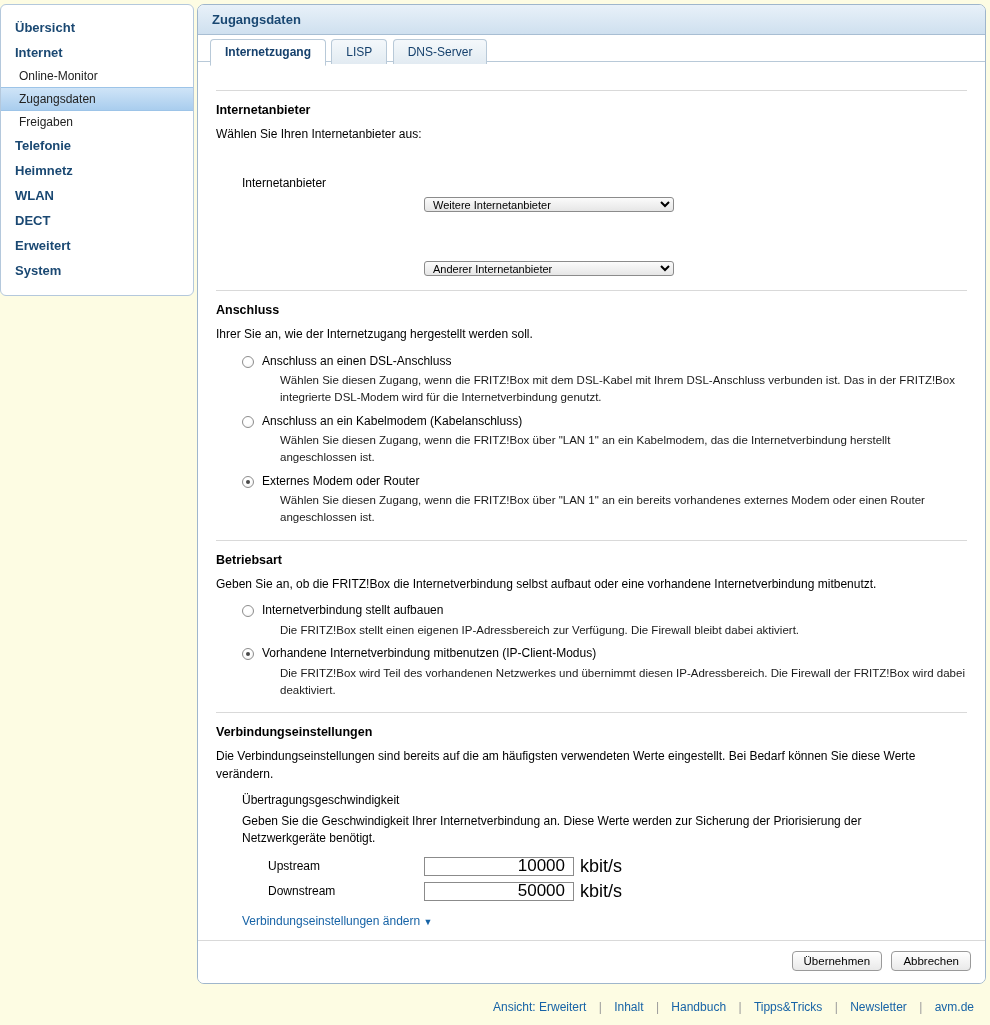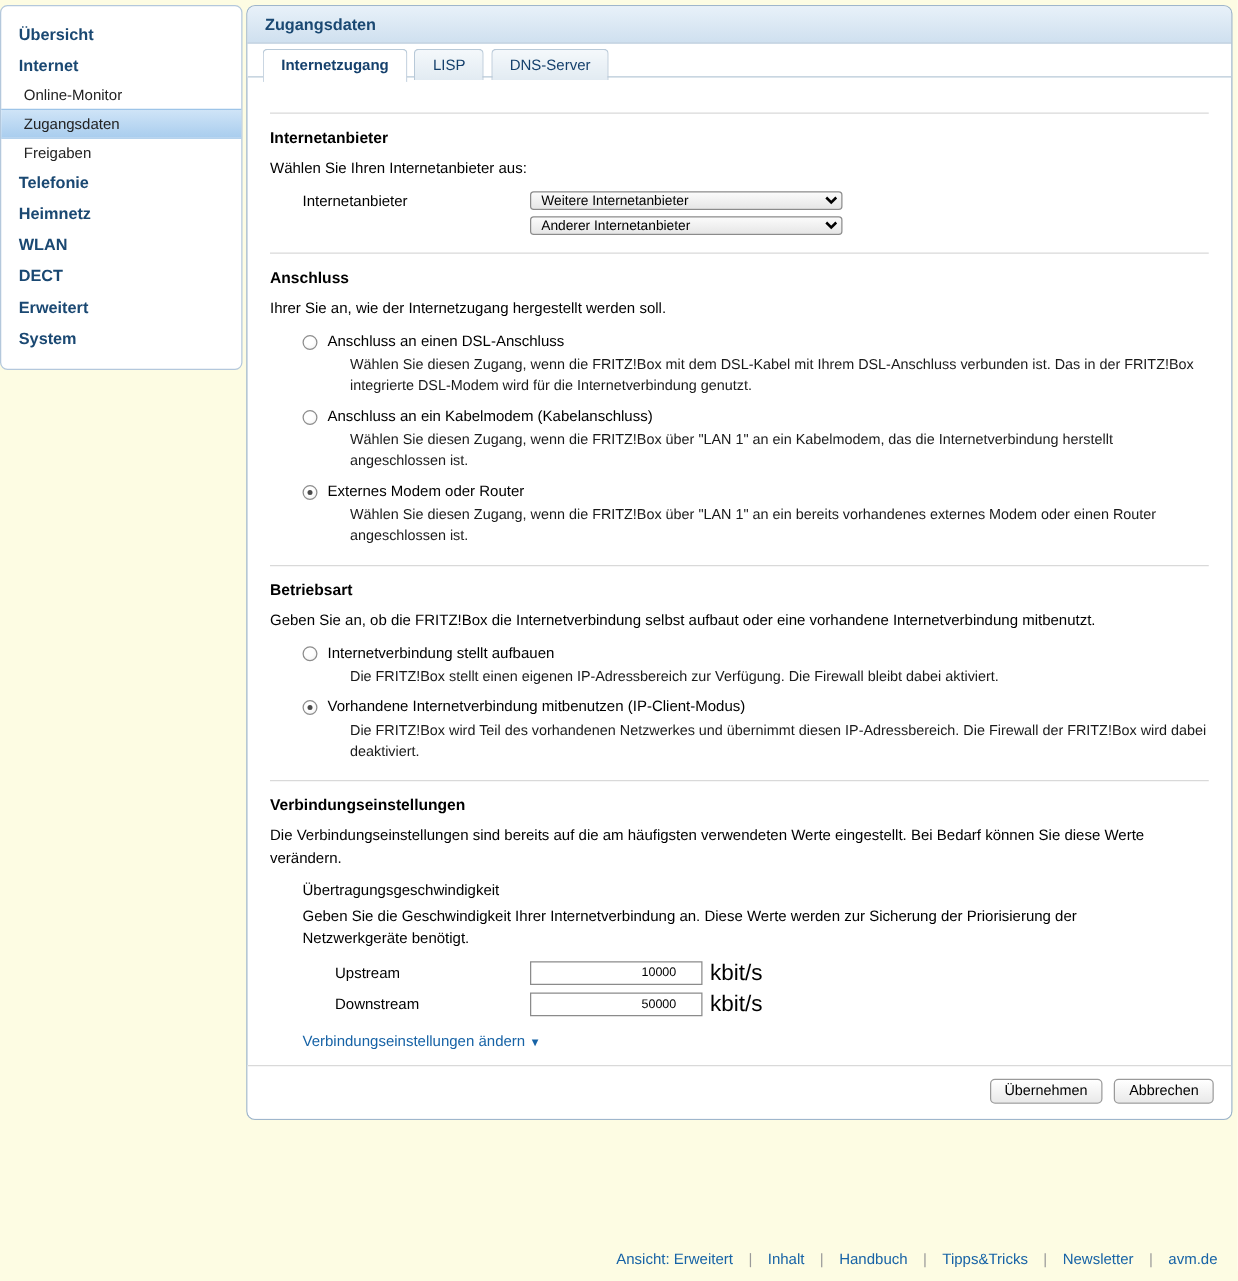--- a/index.html
+++ b/index.html
@@ -99,30 +99,31 @@
   .form-label { width: 208px; padding-left: 26px; font-size: 12px; }
   select.combo {
     width: 250px;
     height: 15px;
     font-family: "Liberation Sans", sans-serif;
     font-size: 11px;
     border: 1px solid #8b8b8b;
     border-radius: 3px;
     background: linear-gradient(to bottom,#fbfbfb,#e6e6e6);
     padding-left: 4px;
+    margin-top: 44px;
   }
   input.text {
-    width: 138px;
+    width: 150px;
     height: 19px;
     border: 1px solid #8b8b8b;
     background: #fff;
     font-family: "Liberation Sans", sans-serif;
-    font-size: 10px;
+    font-size: 17px;
     text-align: right;
-    padding-right: 20px;
+    padding-right: 8px;
   }
 
   
   .radio-row { display: flex; align-items: flex-start; margin-top: 3px; }
   .radio {
     width: 12px; height: 12px;
     border: 1px solid #8d8d8d;
     border-radius: 50%;
     background: radial-gradient(circle at 40% 35%, #ffffff 40%, #efefef 100%);
     margin: 2px 8px 0 26px;

